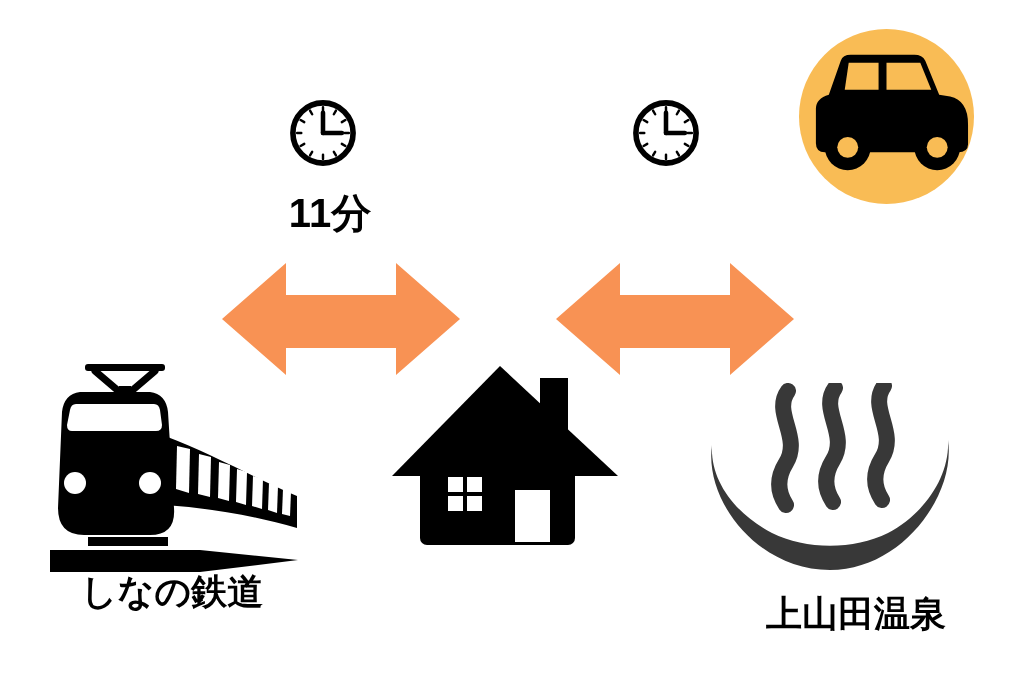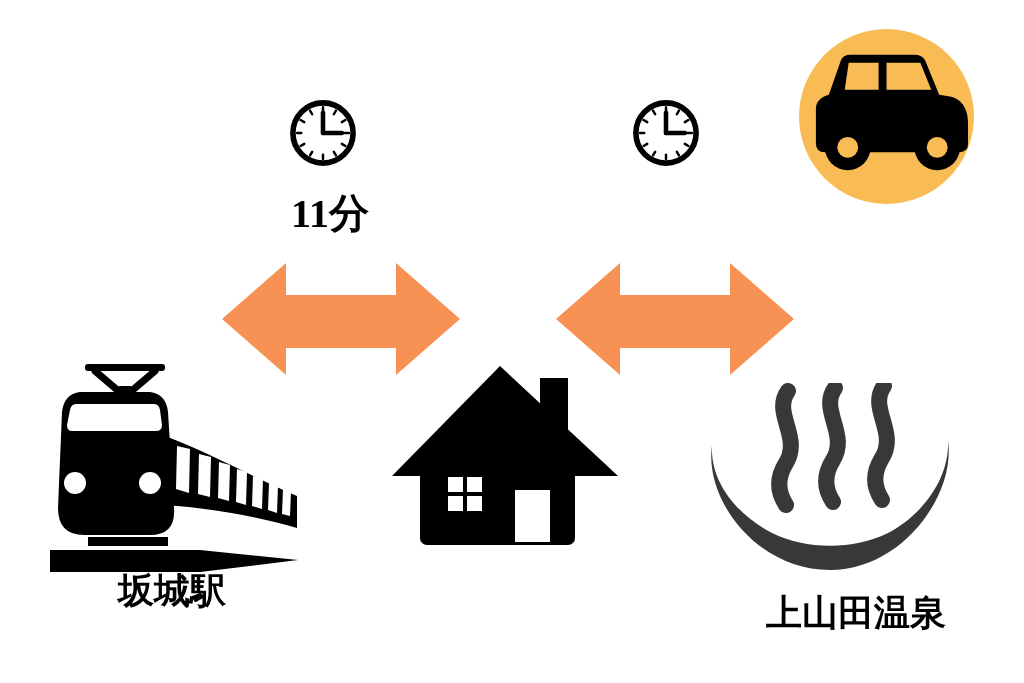--- a/index.html
+++ b/index.html
@@ -2,21 +2,21 @@
 <html style="--background: #ffffff; --arrow-orange: #F89254; --badge-yellow: #F9BC55; --icon-black: #000000; --onsen-gray: #383838; --text-black: #000000;"><head>
 <meta charset="utf-8">
 <style>
   :root{
     --background:#ffffff; --arrow-orange:#F89254; --badge-yellow:#F9BC55;
     --icon-black:#000000; --onsen-gray:#383838; --text-black:#000000;
   }
   html,body{margin:0;padding:0;}
   .canvas{
     position:relative;width:1024px;height:683px;background:var(--background);
-    overflow:hidden;font-family:Liberation Serif, serif;
+    overflow:hidden;font-family:Liberation Sans, sans-serif;
   }
   .abs{position:absolute;}
   .ink{fill:var(--icon-black);}
   .paper{fill:#ffffff;}
   .badge-fill{fill:var(--badge-yellow);}
   .arrow-fill{fill:var(--arrow-orange);}
   .onsen-fill{fill:var(--onsen-gray);}
   .onsen-stroke{fill:none;stroke:var(--onsen-gray);stroke-width:16;stroke-linecap:round;}
   .clock-ring{fill:#ffffff;stroke:var(--icon-black);stroke-width:8;}
   .clock-tick{stroke:var(--icon-black);stroke-width:3.5;stroke-linecap:round;}
@@ -121,21 +121,21 @@
       <polygon class="paper" points="169,104 180,107 179,143 168,140"></polygon>
       <polygon class="paper" points="187,111 197,114 196,147 186,144"></polygon>
       <polygon class="paper" points="203,118 213,121 212,151 202,148"></polygon>
       <polygon class="paper" points="219,125 228,128 227,155 218,152"></polygon>
       <polygon class="paper" points="233,131 241,134 240,158 232,156"></polygon>
     </g>
     <rect class="ink" x="38" y="179" width="80" height="9"></rect>
     <polygon class="ink" points="0,192 150,192 248,202 150,214 0,214"></polygon>
   </svg>
   <div class="abs node-label" style="left:42px;top:570px;width:260px;">
-    <div>坂城駅</div>
+    <div>しなの鉄道</div>
   </div>
 
   <svg class="abs" style="left:390px;top:362px;" width="230" height="185" viewBox="0 0 230 185">
     <rect class="ink" x="150" y="16" width="28" height="60"></rect>
     <polygon class="ink" points="110,4 228,114 2,114"></polygon>
     <rect class="ink" x="30" y="90" width="155" height="93" rx="7"></rect>
     <g>
       <rect class="paper" x="58" y="115" width="15" height="15"></rect>
       <rect class="paper" x="77" y="115" width="15" height="15"></rect>
       <rect class="paper" x="58" y="134" width="15" height="15"></rect>

